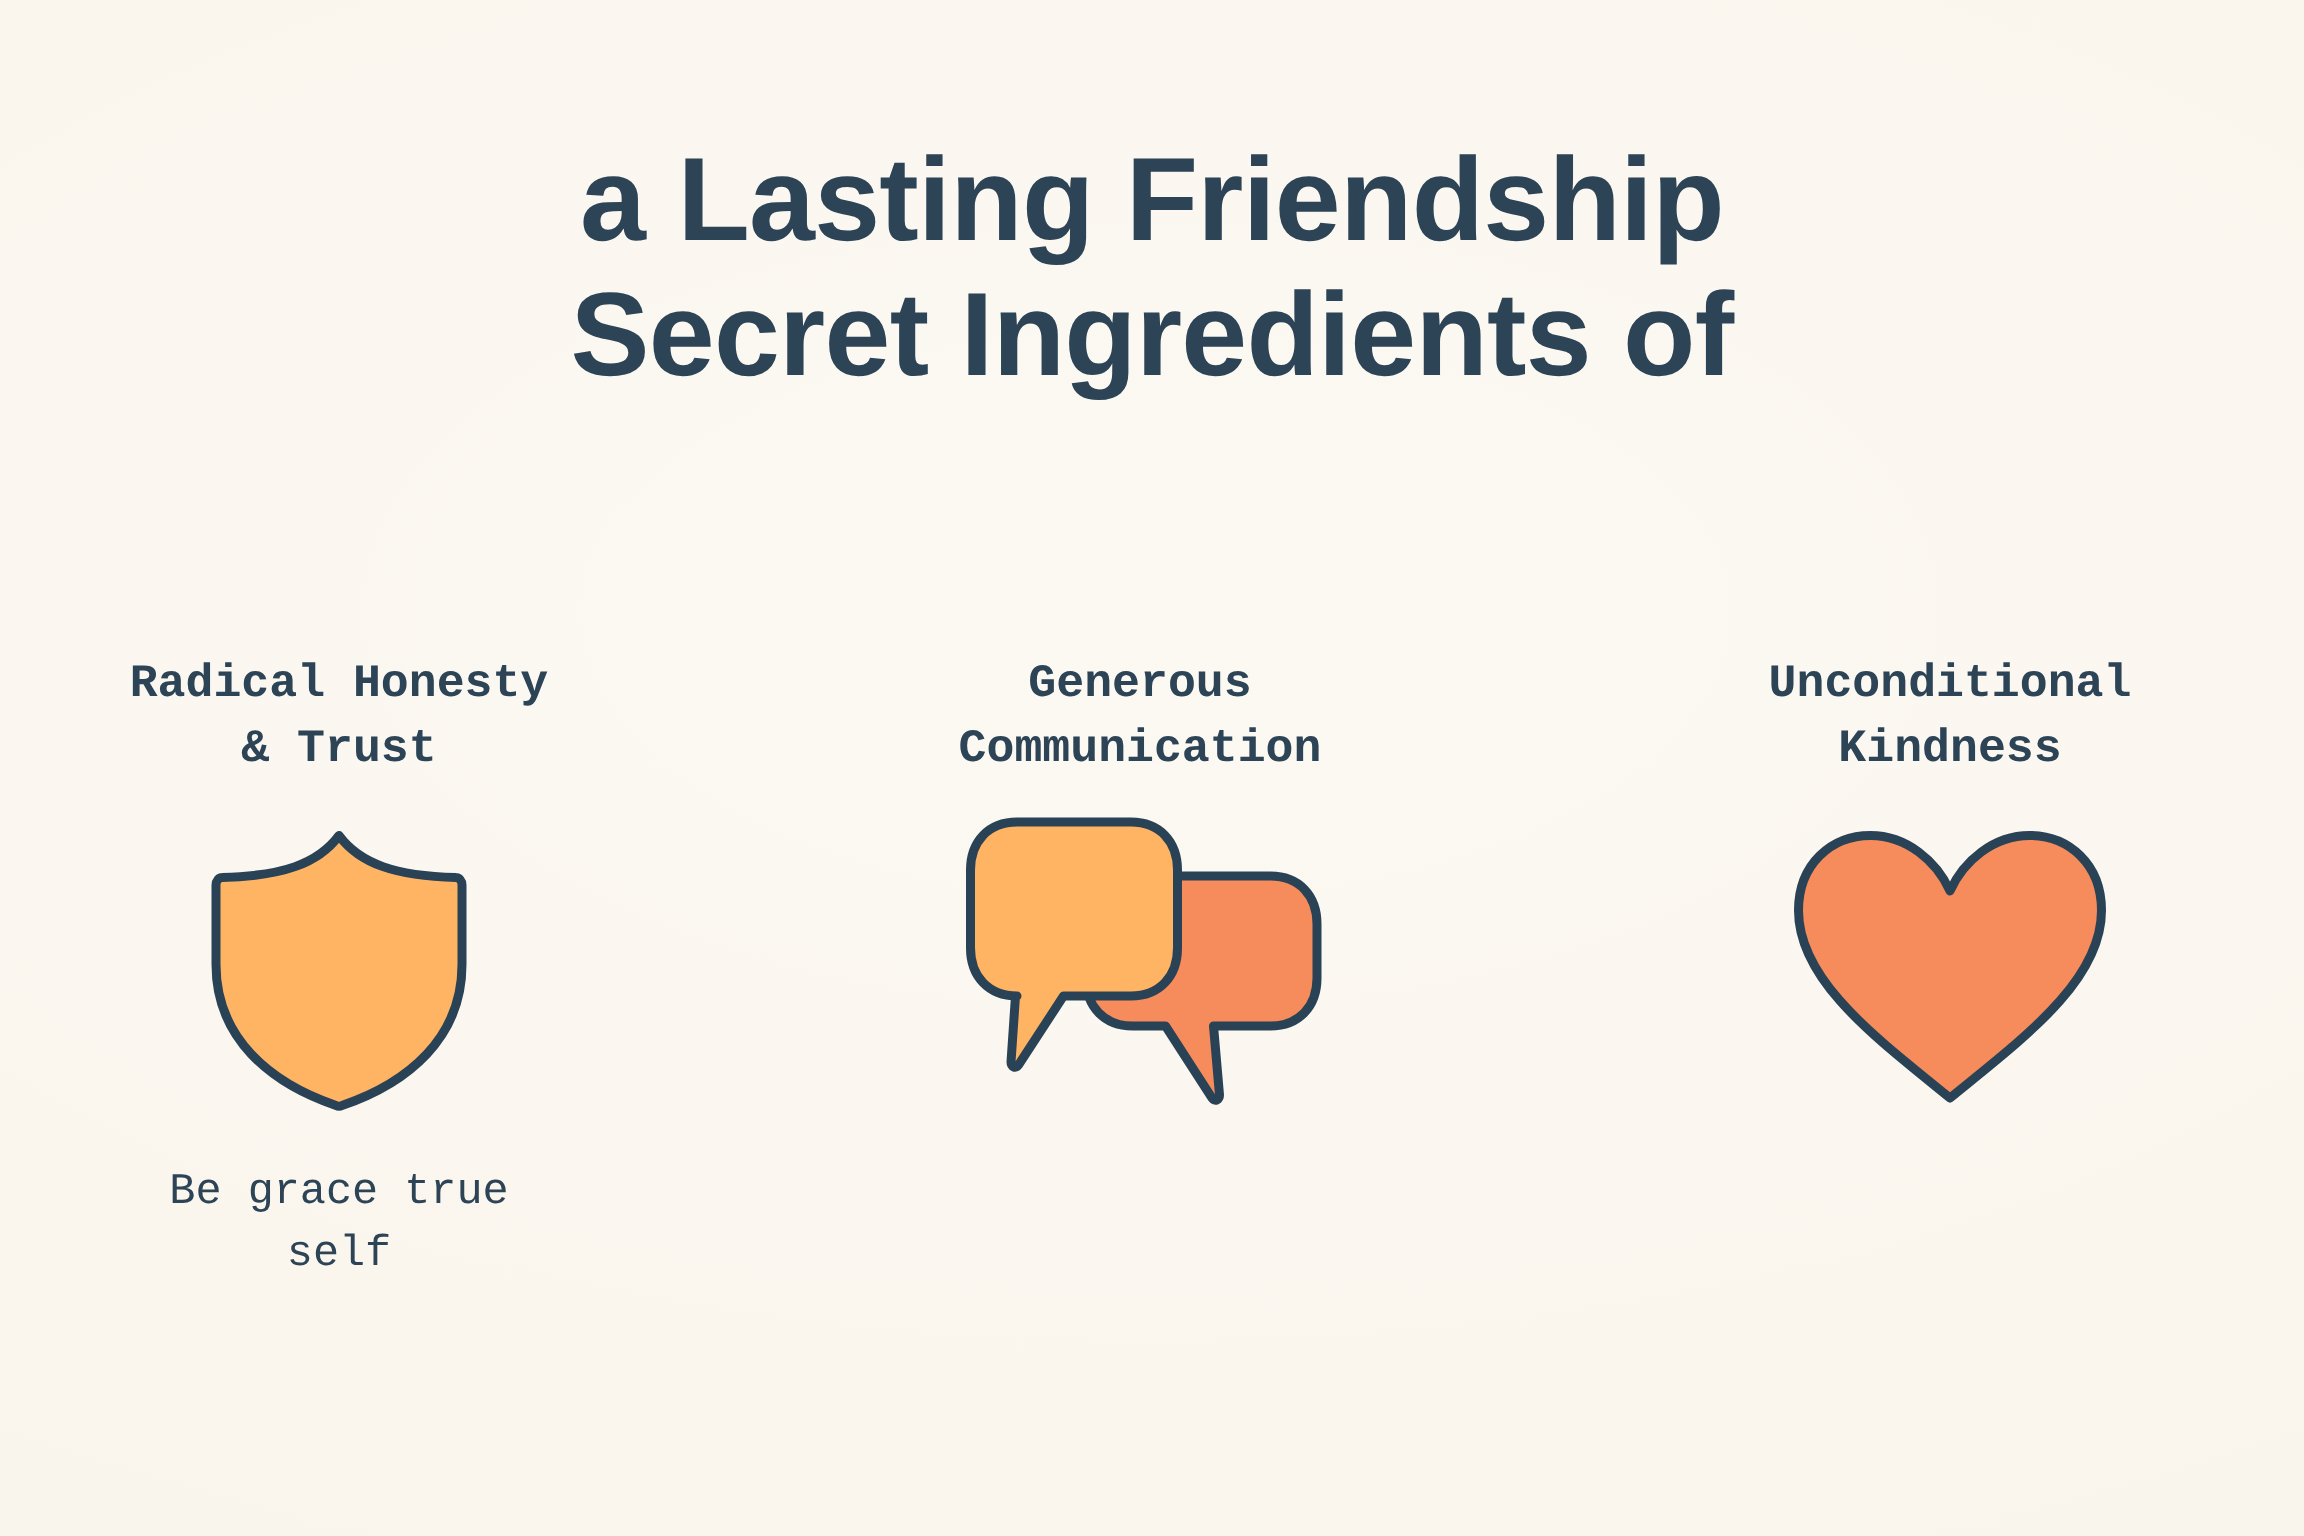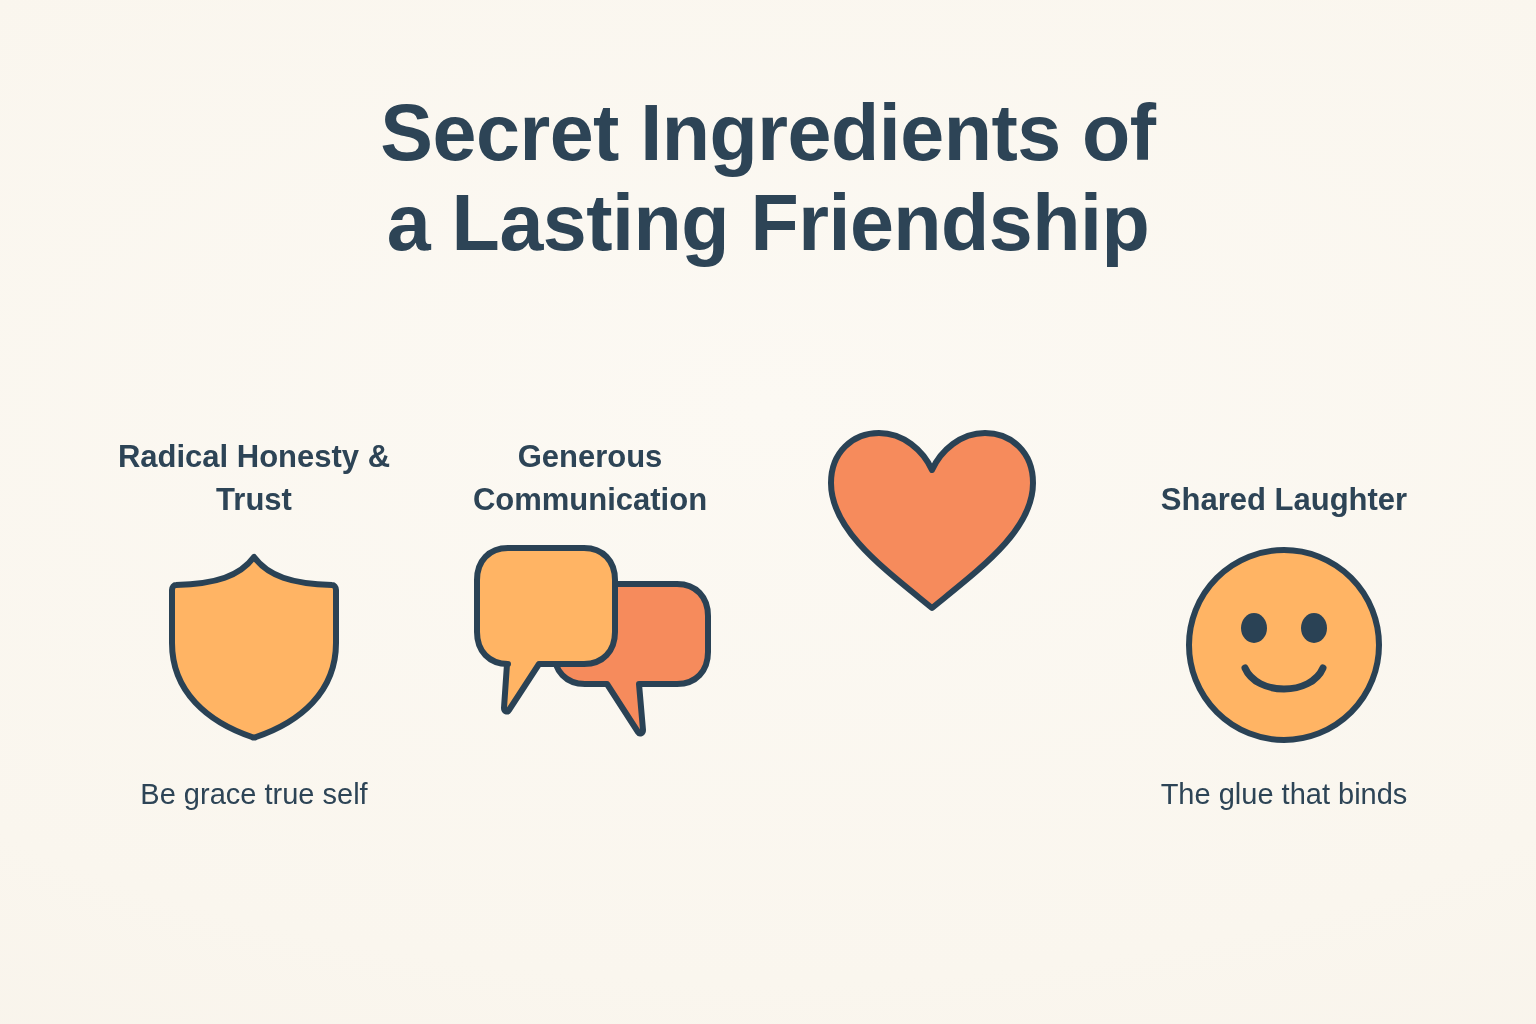--- a/index.html
+++ b/index.html
@@ -46,21 +46,22 @@
 
   
   .columns {
     position: absolute;
     top: 398px;
     left: 60px;
     right: 60px;
     height: 470px;
     display: flex;
     align-items: flex-start;
-    justify-content: center;
+    justify-content: space-between;
+    font-family: Liberation Mono, monospace;
   }
 
   .col {
     width: 340px;
     display: flex;
     flex-direction: column;
     align-items: center;
   }
 
   
@@ -108,22 +109,22 @@
   .col-2 { transform: translateX(-8px); }
   .col-3 { transform: translateX(-6px); }
   .col-4 { transform: translateX(6px); }
 </style>
 </head>
 <body>
 
 <div class="canvas">
 
   <div class="title-block">
+    <span class="title-line">a Lasting Friendship</span>
     <span class="title-line">Secret Ingredients of</span>
-    <span class="title-line">a Lasting Friendship</span>
   </div>
 
   <div class="columns">
 
     <div class="col col-1">
       <div class="col-heading">
         <div class="htext">Radical Honesty &amp; Trust</div>
       </div>
       <div class="col-icon">
         <svg width="196" height="196" viewBox="0 0 196 196" aria-hidden="true">
@@ -178,42 +179,31 @@
                      L 41 122
                      C 22 122, 10 109, 10 90
                      L 10 38
                      C 10 19, 22 6, 41 6 Z" fill="#FFB464" stroke="#2A4255" stroke-width="6" stroke-linejoin="round" stroke-linecap="round"></path>
           </g>
         </svg>
       </div>
     </div>
 
     <div class="col col-3">
+      <div class="col-heading">
+        <div class="htext">Unconditional Kindness</div>
+      </div>
       <div class="col-icon">
         <svg width="218" height="190" viewBox="0 0 218 190" aria-hidden="true">
           <path d="M109 182
                    C 60 142, 8 104, 8 57
                    C 8 26, 30 7, 56 7
                    C 80 7, 100 24, 109 44
                    C 118 24, 138 7, 162 7
                    C 188 7, 210 26, 210 57
                    C 210 104, 158 142, 109 182 Z" fill="#F68B5C" stroke="#2A4255" stroke-width="6" stroke-linejoin="round" stroke-linecap="round"></path>
         </svg>
       </div>
     </div>
 
-    <div class="col col-4">
-      <div class="col-heading">
-        <div class="htext">Shared Laughter</div>
-      </div>
-      <div class="col-icon">
-        <svg width="198" height="198" viewBox="0 0 198 198" aria-hidden="true">
-          <circle cx="99" cy="99" r="95" fill="#FFB464" stroke="#2A4255" stroke-width="6"></circle>
-          <ellipse cx="69" cy="82" rx="13" ry="15" fill="#2A4255"></ellipse>
-          <ellipse cx="129" cy="82" rx="13" ry="15" fill="#2A4255"></ellipse>
-          <path d="M60 122 C 72 150, 126 150, 138 122" fill="none" stroke="#2A4255" stroke-width="7" stroke-linecap="round"></path>
-        </svg>
-      </div>
-      <div class="col-caption">The glue that binds</div>
-    </div>
 
   </div>
 </div>
 
 </body></html>

